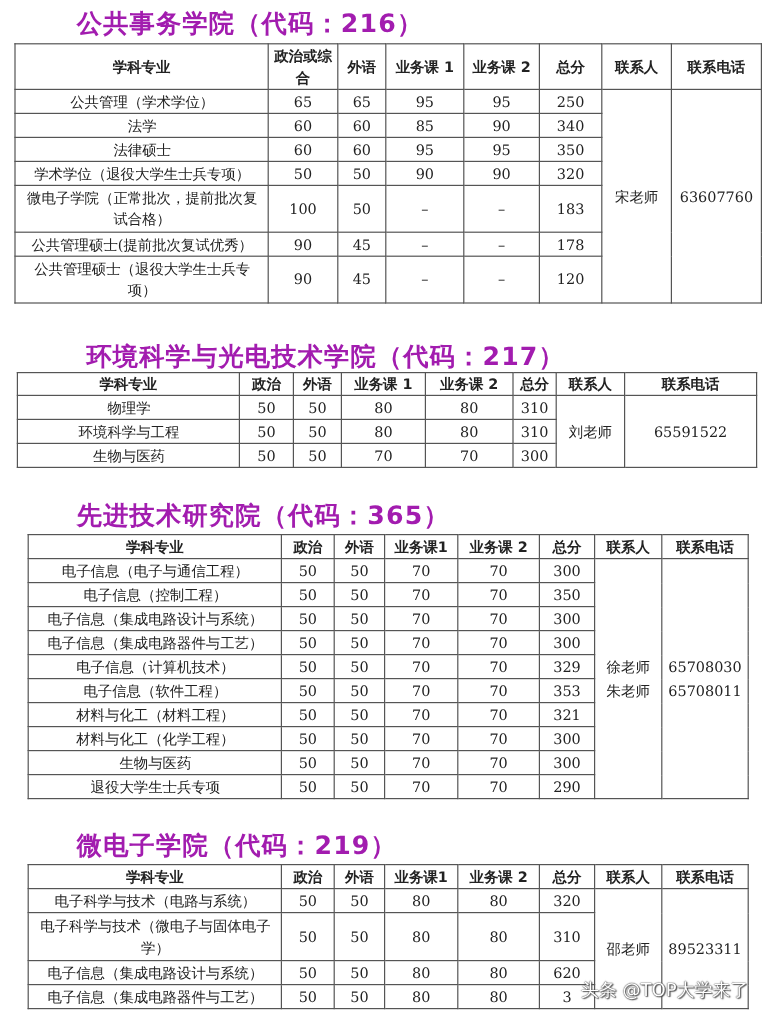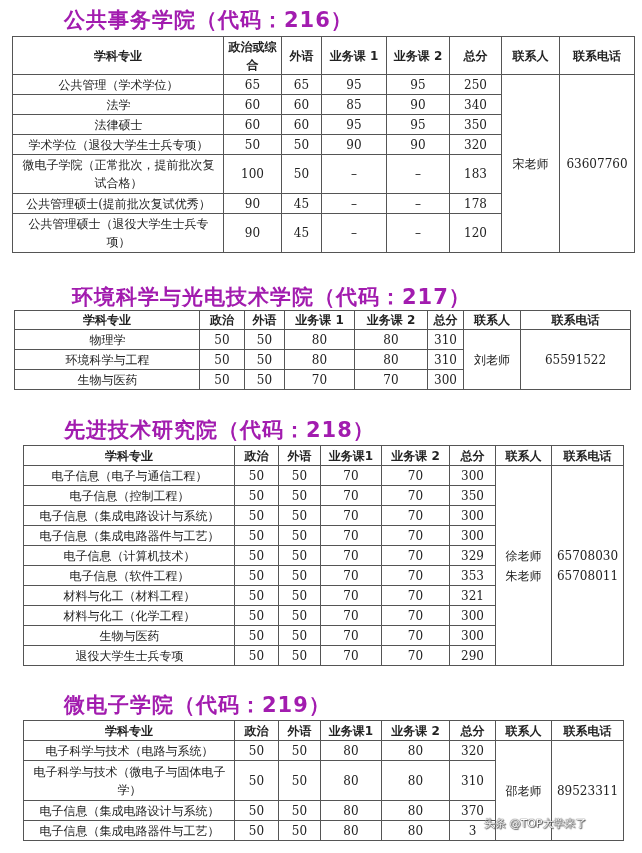--- a/index.html
+++ b/index.html
@@ -8,21 +8,21 @@
   .sec-title { position:absolute; color:#a21caf; font-size:21px; font-weight:bold;
                font-family:"DejaVu Sans","Liberation Sans",sans-serif; letter-spacing:1px; white-space:nowrap; }
   table { position:absolute; border-collapse:collapse; table-layout:fixed; font-size:12px; }
   td, th { border:1px solid #555; padding:0 4px; text-align:center; vertical-align:middle;
            line-height:18px; overflow:hidden; }
   th { font-weight:bold; font-family:"DejaVu Sans","Liberation Sans",sans-serif; font-size:12px; }
   td.major { text-align:center; padding-left:5px; }
   td.contact, td.phone { line-height:20px; }
   .outer { border:1.5px solid #333; }
   .watermark { position:absolute; left:484px; top:816px; font-family:"DejaVu Sans","Liberation Sans",sans-serif;
-               font-size:11px; color:#fff; text-shadow:0 0 1px #444,0 0 1px #444,1px 1px 1px #555; white-space:nowrap; }
+               font-size:15px; color:#fff; text-shadow:0 0 1px #444,0 0 1px #444,1px 1px 1px #555; white-space:nowrap; }
 </style>
 </head>
 <body>
 
 <div class="sec-title" style="left:64px;top:6px;">公共事务学院（代码：216）</div>
 <table class="outer" style="left:12px;top:36px;width:622px;">
   <colgroup>
       <col style="width:211px">
       <col style="width:58px">
       <col style="width:40px">
@@ -149,21 +149,21 @@
     <td class="major">生物与医药</td>
     <td>50</td>
     <td>50</td>
     <td>70</td>
     <td>70</td>
     <td>300</td>
   </tr>
 </tbody>
   </table>
 
-<div class="sec-title" style="left:64px;top:416px;">先进技术研究院（代码：218）</div>
+<div class="sec-title" style="left:64px;top:416px;">先进技术研究院（代码：365）</div>
 <table class="outer" style="left:23px;top:445px;width:600px;">
   <colgroup>
       <col style="width:211px">
       <col style="width:44px">
       <col style="width:42px">
       <col style="width:61px">
       <col style="width:68px">
       <col style="width:46px">
       <col style="width:56px">
       <col style="width:72px">
@@ -310,21 +310,21 @@
     <td>80</td>
     <td>80</td>
     <td>310</td>
   </tr>
   <tr style="height:20px">
     <td class="major">电子信息（集成电路设计与系统）</td>
     <td>50</td>
     <td>50</td>
     <td>80</td>
     <td>80</td>
-    <td>370</td>
+    <td>620</td>
   </tr>
   <tr style="height:20px">
     <td class="major">电子信息（集成电路器件与工艺）</td>
     <td>50</td>
     <td>50</td>
     <td>80</td>
     <td>80</td>
     <td>3</td>
   </tr>
 </tbody>

